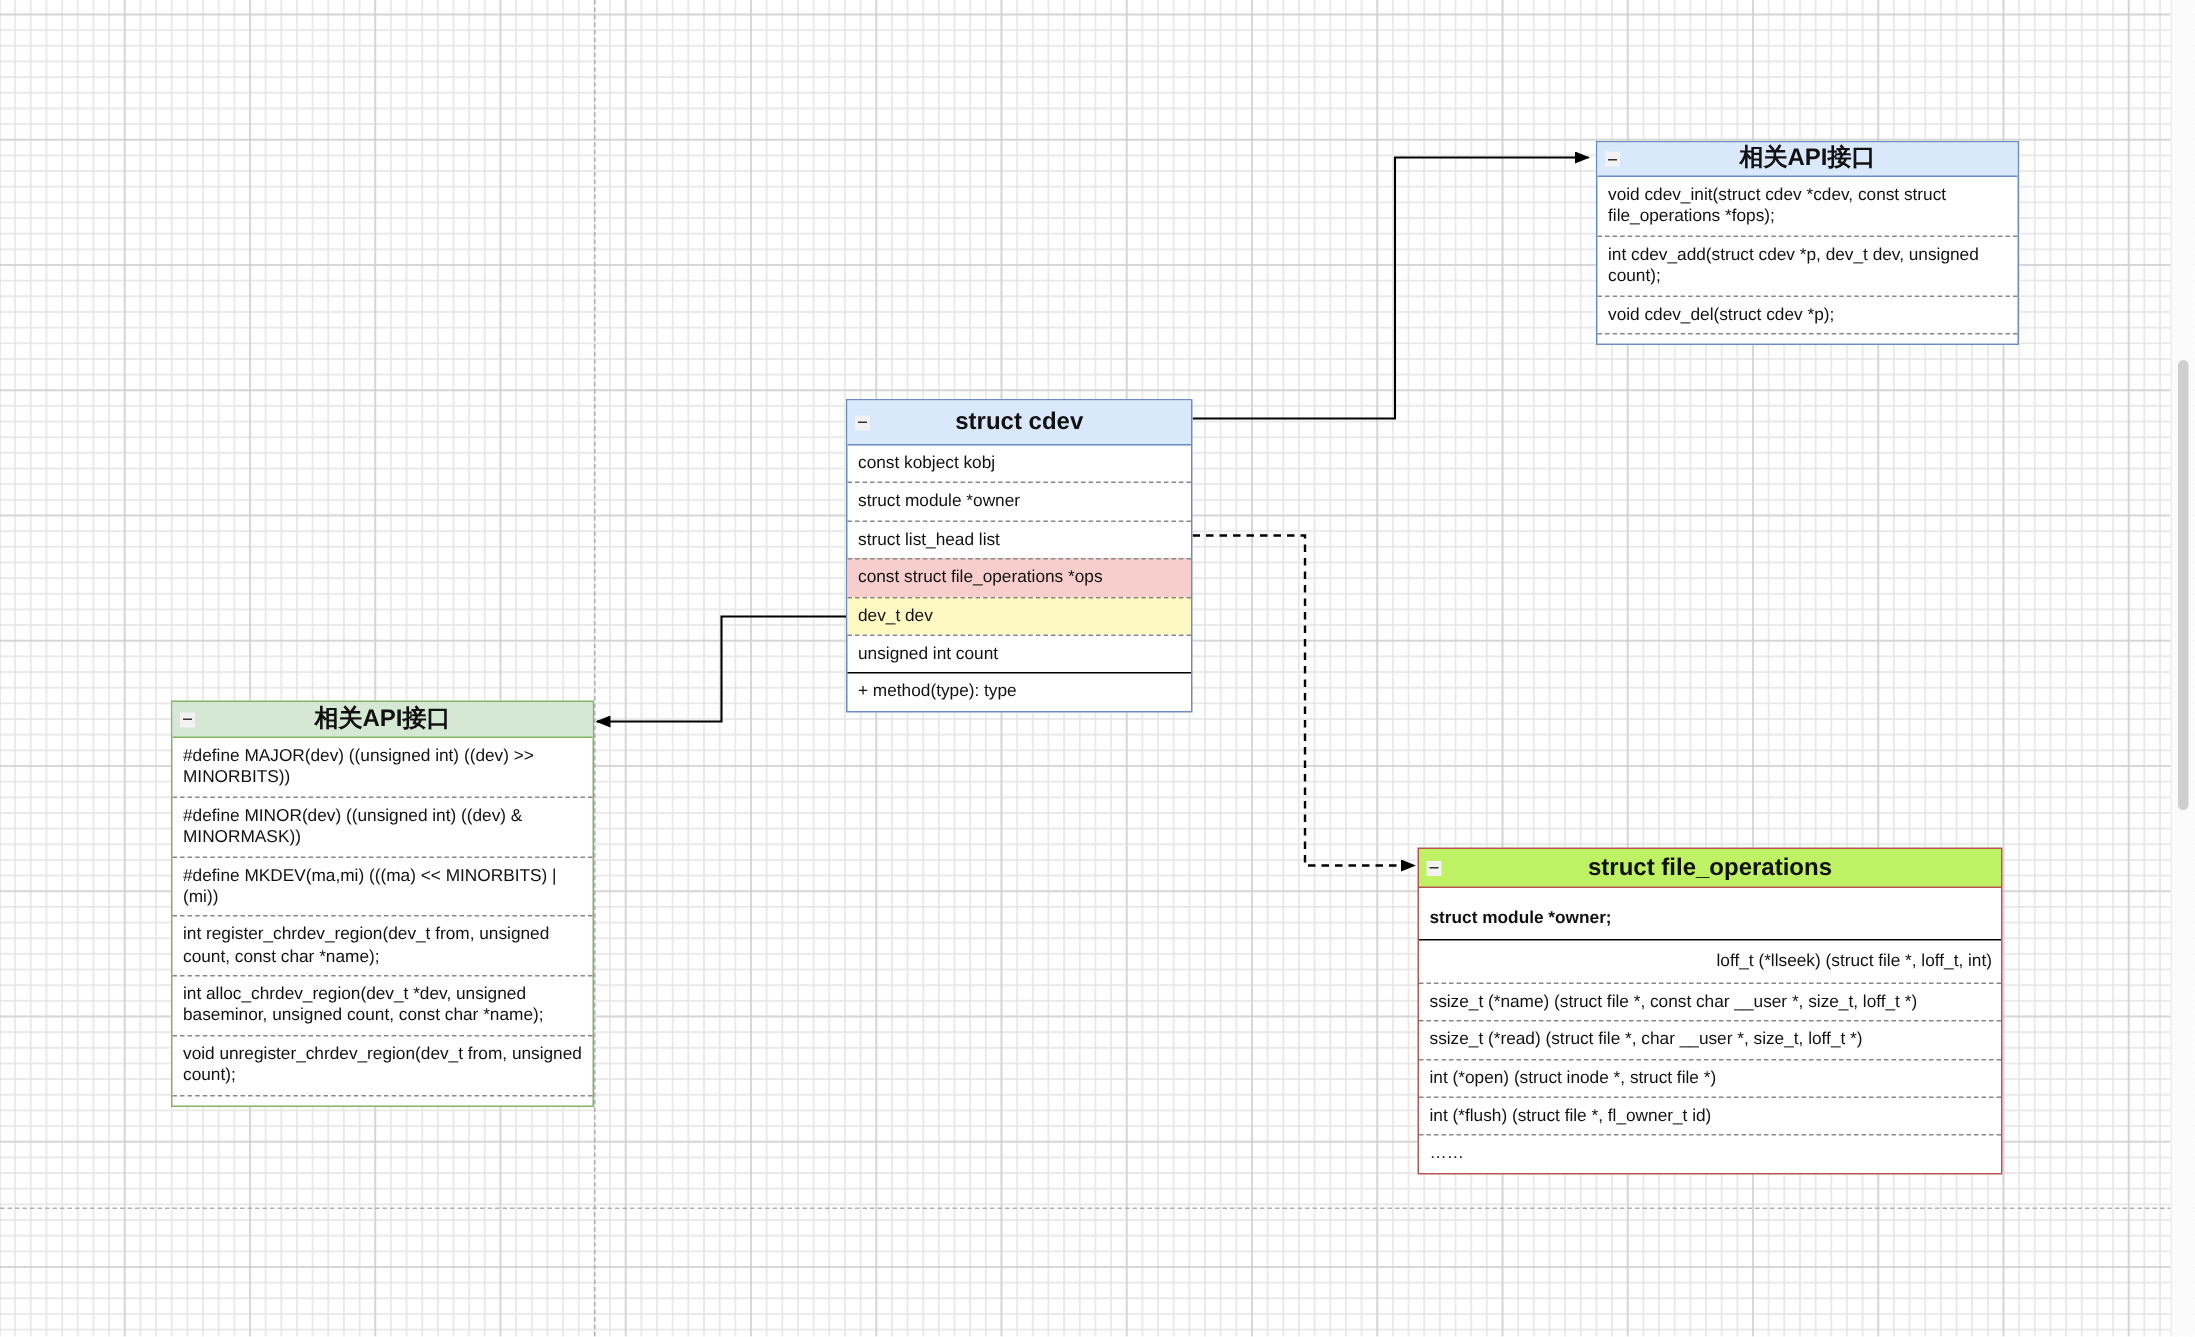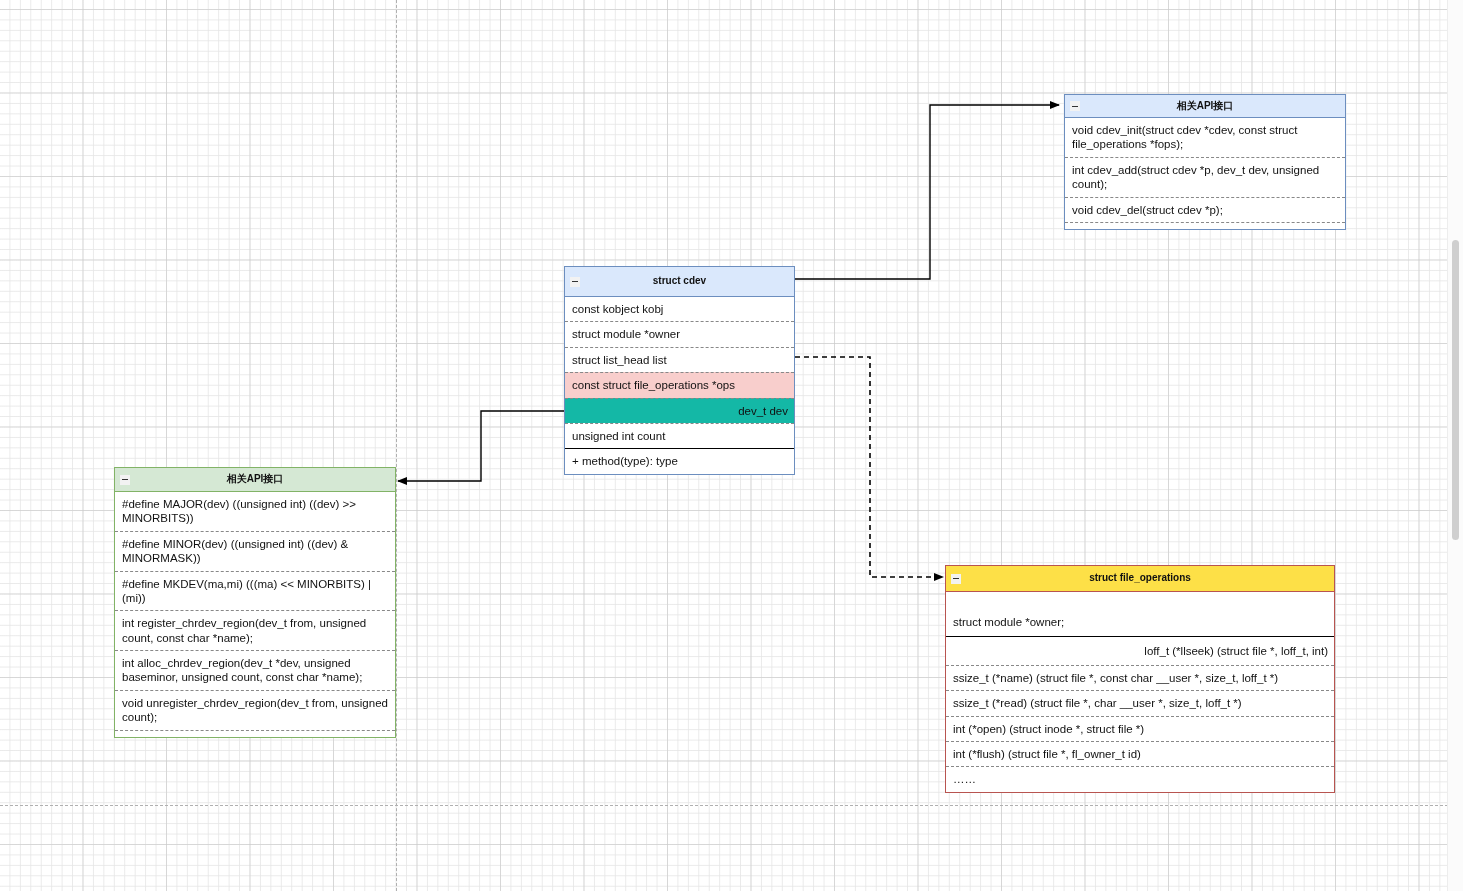--- a/index.html
+++ b/index.html
@@ -55,21 +55,21 @@
     box-sizing: border-box;
     background: #ffffff;
     font-size: 11.5px;
     line-height: 1.25;
     color: #111111;
   }
   .uml .title {
     position: relative;
     text-align: center;
     font-weight: bold;
-    font-size: 10px;
+    font-size: 16px;
     box-sizing: border-box;
     display: flex; align-items: center; justify-content: center;
   }
   .collapse-icon {
     position: absolute; left: 5px; top: 50%;
     transform: translateY(-50%);
     width: 10px; height: 10px;
     box-sizing: border-box;
     background: #f2f2f2;
     display: flex; align-items: center; justify-content: center;
@@ -87,24 +87,24 @@
   .uml .row.empty { padding: 0; height: 7px; }
 
   
   .theme-blue { border: 1px solid #6c8ebf; }
   .theme-blue .title { background: #dae8fc; border-bottom: 1px solid #6c8ebf; }
   
   .theme-green { border: 1px solid #82b366; }
   .theme-green .title { background: #d5e8d4; border-bottom: 1px solid #82b366; }
   
   .theme-red { border: 1px solid #b85450; }
-  .theme-red .title { background: #fde047; border-bottom: 1px solid #b85450; }
+  .theme-red .title { background: #bef264; border-bottom: 1px solid #b85450; }
 
   .hl-red { background: #f8cecc; }
-  .hl-green { background: #14b8a6; text-align: right; }
+  .hl-green { background: #fef9c3; }
 
   
   svg.edges {
     position: absolute; left: 0; top: 0;
     width: 1463px; height: 891px;
     overflow: visible; pointer-events: none;
   }
 </style>
 </head>
 <body>
@@ -172,21 +172,21 @@
   <div class="row dash empty"></div>
 </div>
 
 <div class="uml theme-red" style="left:945px; top:565px; width:390px;">
   <div class="title" style="height:26px;">
     <span class="collapse-icon">
         <span></span>
       </span>
     <span>struct file_operations</span>
   </div>
-  <div class="row" style="padding-top:23px;padding-bottom:7px;">struct module *owner;</div>
+  <div class="row" style="padding-top:13px;padding-bottom:7px;font-weight:bold;">struct module *owner;</div>
   <div class="row solid" style="padding-top:7px;padding-bottom:6px;text-align:right;">loff_t (*llseek) (struct file *, loff_t, int)</div>
   <div class="row dash">ssize_t (*name) (struct file *, const char __user *, size_t, loff_t *)</div>
   <div class="row dash">ssize_t (*read) (struct file *, char __user *, size_t, loff_t *)</div>
   <div class="row dash">int (*open) (struct inode *, struct file *)</div>
   <div class="row dash">int (*flush) (struct file *, fl_owner_t id)</div>
   <div class="row dash">……</div>
 </div>
 
 <div class="scroll-track">
   <div class="scroll-thumb" style="top:240px; height:300px;"></div>

